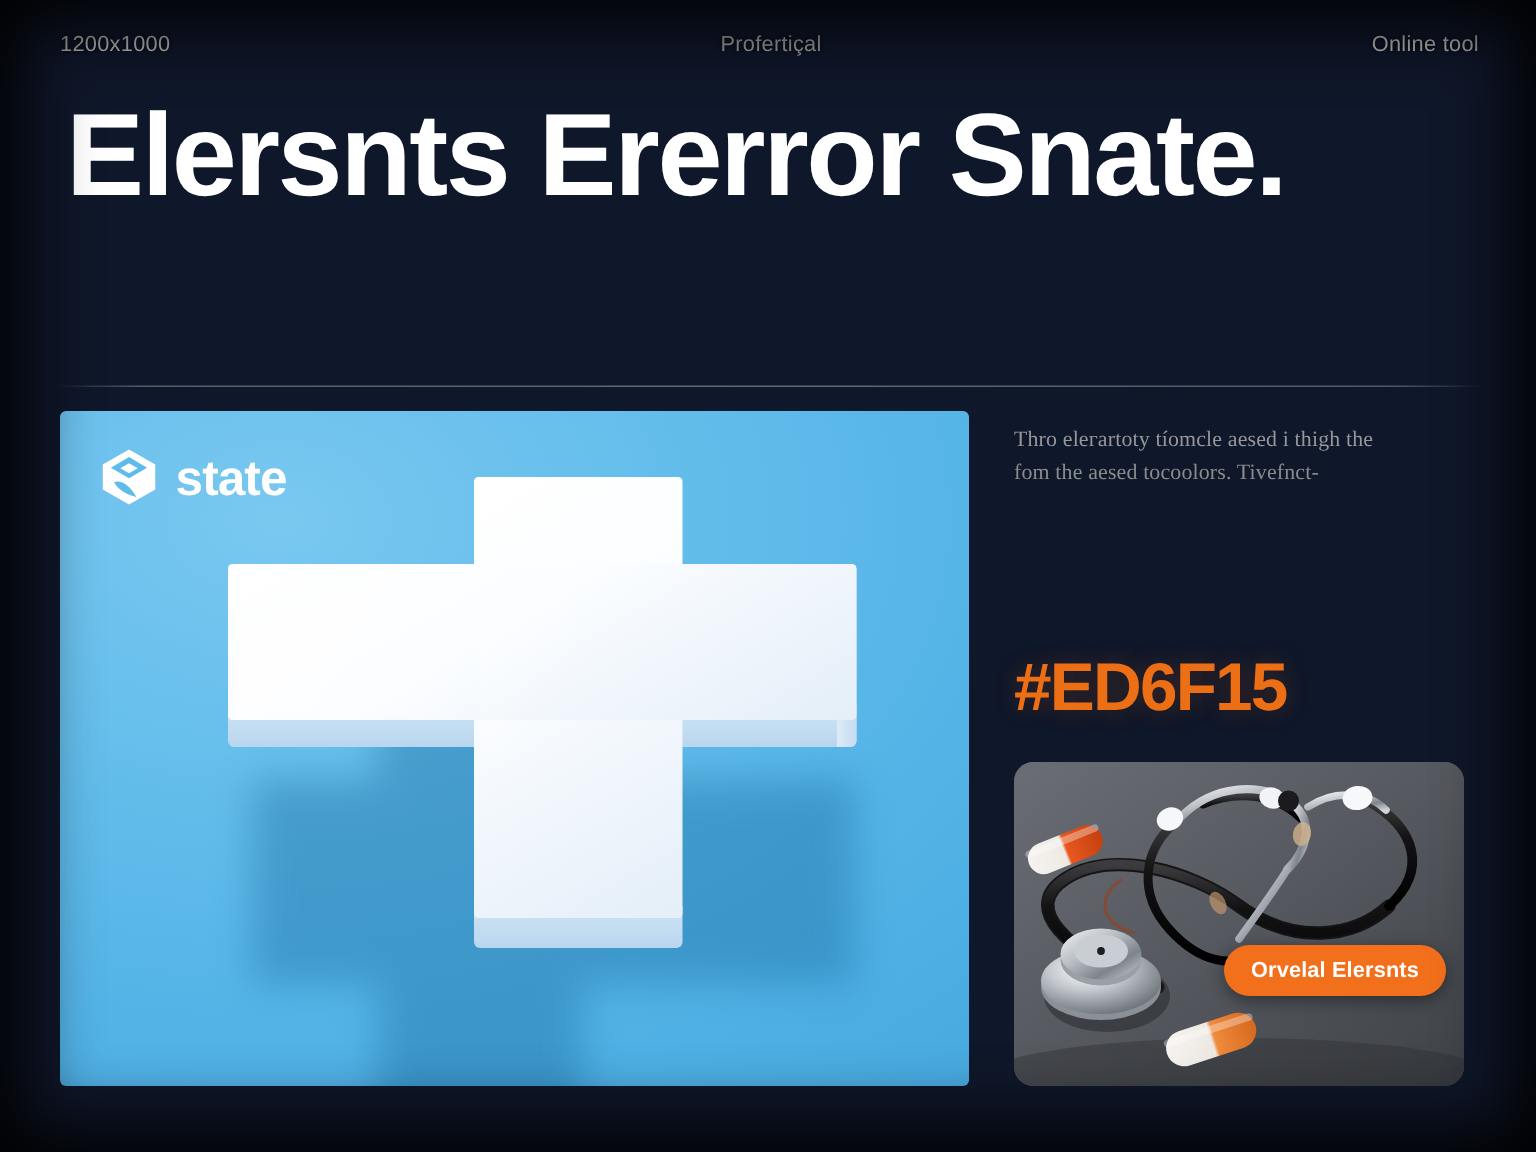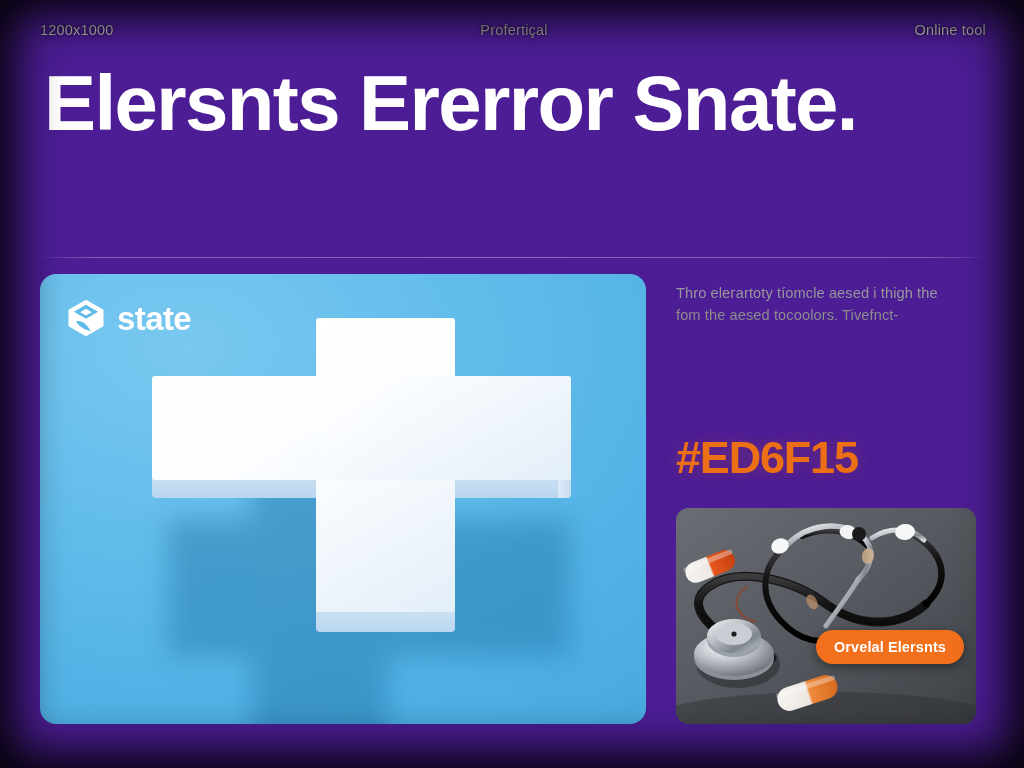--- a/index.html
+++ b/index.html
@@ -5,21 +5,21 @@
   * { box-sizing: border-box; margin: 0; padding: 0; }
   html, body {
     width: 1024px; height: 768px;
     background: #000000;
     font-family: "Liberation Sans", sans-serif;
     overflow: hidden;
   }
   #poster {
     position: relative;
     width: 1024px; height: 768px;
-    background: #4c1d95;
+    background: #0f172a;
     overflow: hidden;
   }
   
   #poster::after {
     content: "";
     position: absolute; inset: 0;
     pointer-events: none;
     box-shadow: inset 0 0 46px 16px rgba(0,0,0,0.95);
   }
 
@@ -67,21 +67,21 @@
       rgba(255,255,255,0.34) 50%,
       rgba(255,255,255,0.28) 94%,
       rgba(255,255,255,0.02) 100%);
   }
 
   
   .hero-card {
     position: absolute;
     left: 40px; top: 274px;
     width: 606px; height: 450px;
-    border-radius: 16px;
+    border-radius: 4px;
     background: radial-gradient(125% 115% at 24% 16%, #79c8f0 0%, #5fbbea 42%, #4eafe4 78%, #47a8de 100%);
     overflow: hidden;
   }
 
   
   .brand {
     position: absolute;
     left: 26px; top: 24px;
     display: flex;
     align-items: center;
@@ -130,21 +130,21 @@
   
   .body-copy {
     position: absolute;
     left: 676px; top: 282px;
     width: 300px;
     font-size: 14.6px;
     line-height: 1.52;
     color: #8c8c8c;
     letter-spacing: 0.1px;
   }
-  .body-copy p { margin: 0; }
+  .body-copy p { margin: 0; font-family: Liberation Serif, serif; }
   .body-copy .blur-a { color: #97979a; }
 
   .hex-code {
     position: absolute;
     left: 676px; top: 432px;
     font-size: 45px;
     font-weight: bold;
     letter-spacing: -1.2px;
     color: #ED6F15;
     text-shadow: 0 0 16px rgba(237,111,21,0.22);

